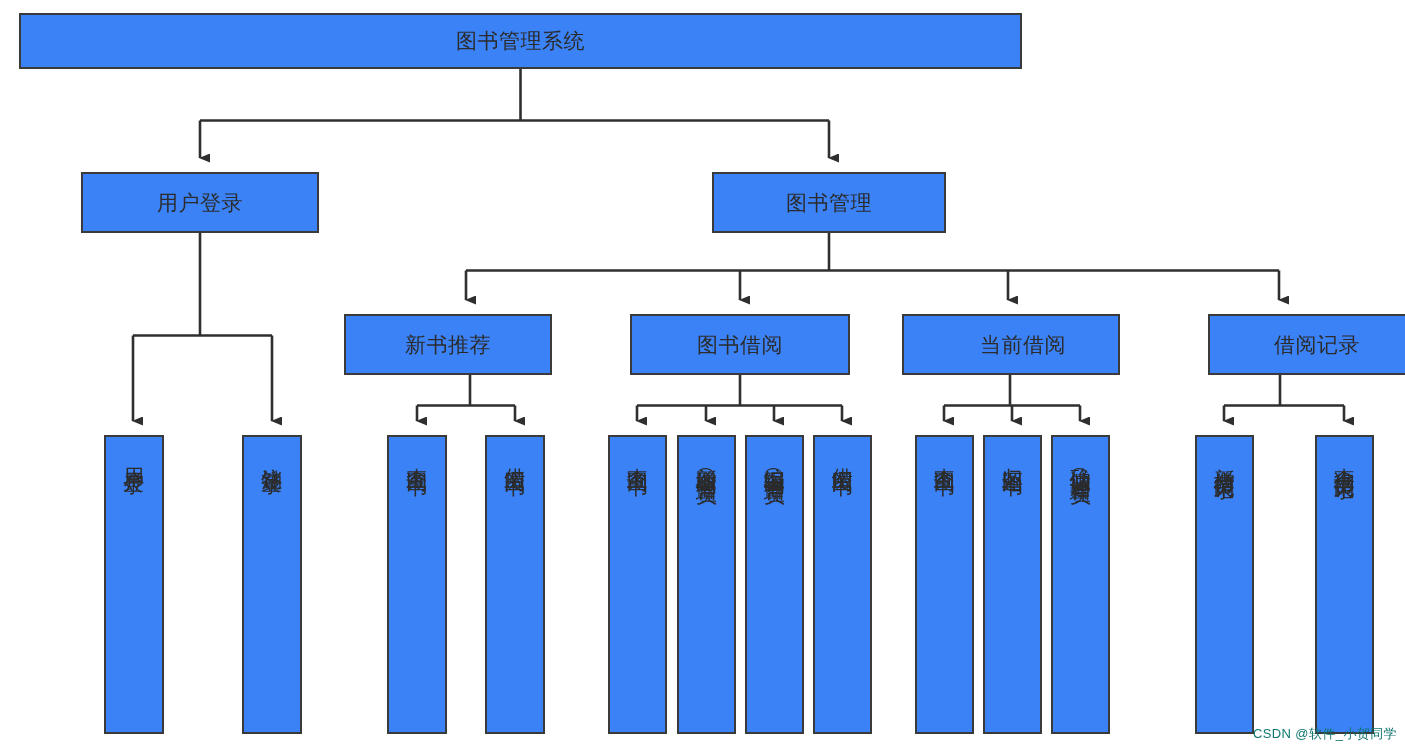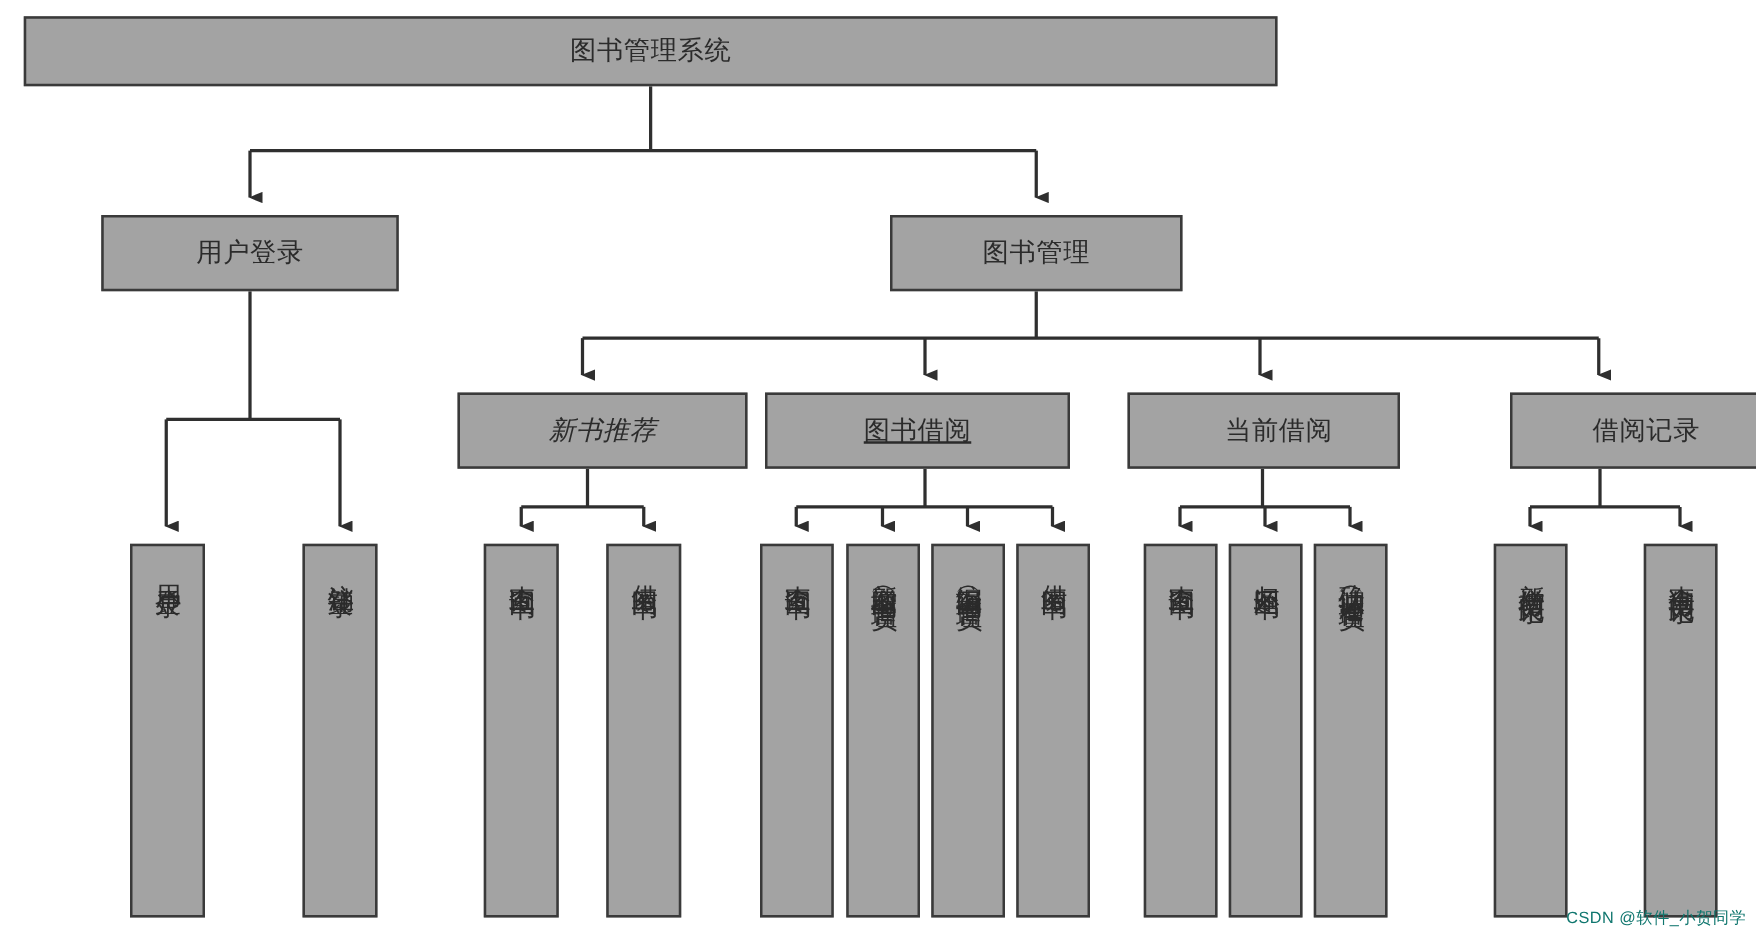--- a/index.html
+++ b/index.html
@@ -25,21 +25,21 @@
     position: absolute;
     left: 0;
     top: 0;
     width: 1405px;
     height: 747px;
     display: block;
   }
   .node-box {
     position: absolute;
     box-sizing: border-box;
-    background: #a3a3a3;
+    background: #3b82f6;
     border: 2px solid #3a3a3a;
     display: flex;
     align-items: center;
     justify-content: center;
     color: #2b2b2b;
   }
   .node-label {
     font-size: 21px;
     line-height: 1.12;
     letter-spacing: 0.5px;
@@ -142,25 +142,25 @@
   </div>
 
   <div class="node-box" style="left:81px; top:172px; width:238px; height:61px;">
     <span class="node-label">用户登录</span>
   </div>
 
   <div class="node-box" style="left:712px; top:172px; width:234px; height:61px;">
     <span class="node-label">图书管理</span>
   </div>
 
-  <div class="node-box" style="left:366px; top:314px; width:232px; height:61px;font-style:italic;">
+  <div class="node-box" style="left:344px; top:314px; width:208px; height:61px;">
     <span class="node-label">新书推荐</span>
   </div>
 
-  <div class="node-box" style="left:612px; top:314px; width:244px; height:61px;text-decoration:underline;">
+  <div class="node-box" style="left:630px; top:314px; width:220px; height:61px;">
     <span class="node-label">图书借阅</span>
   </div>
 
   <div class="node-box" style="left:902px; top:314px; width:218px; height:61px;padding-left:24px;">
     <span class="node-label">当前借阅</span>
   </div>
 
   <div class="node-box" style="left:1172px; top:314px; width:218px; height:61px;margin-left:36px;">
     <span class="node-label">借阅记录</span>
   </div>

